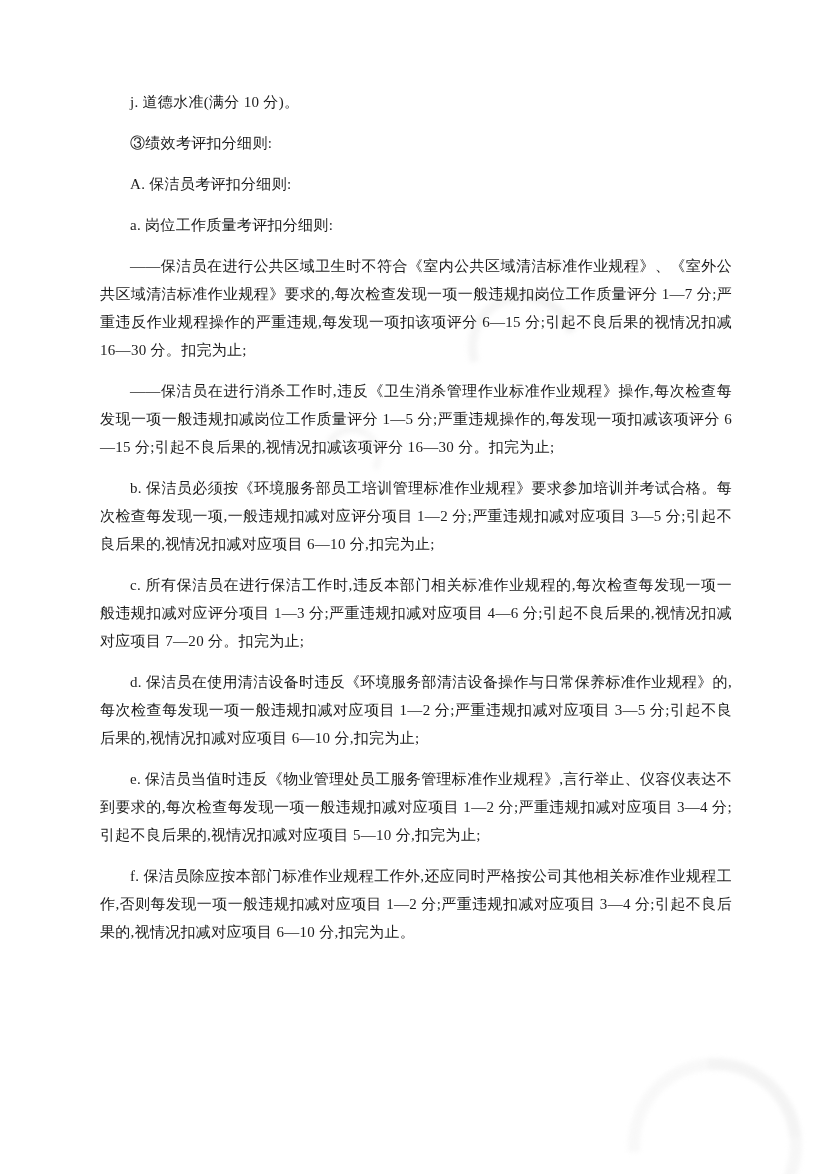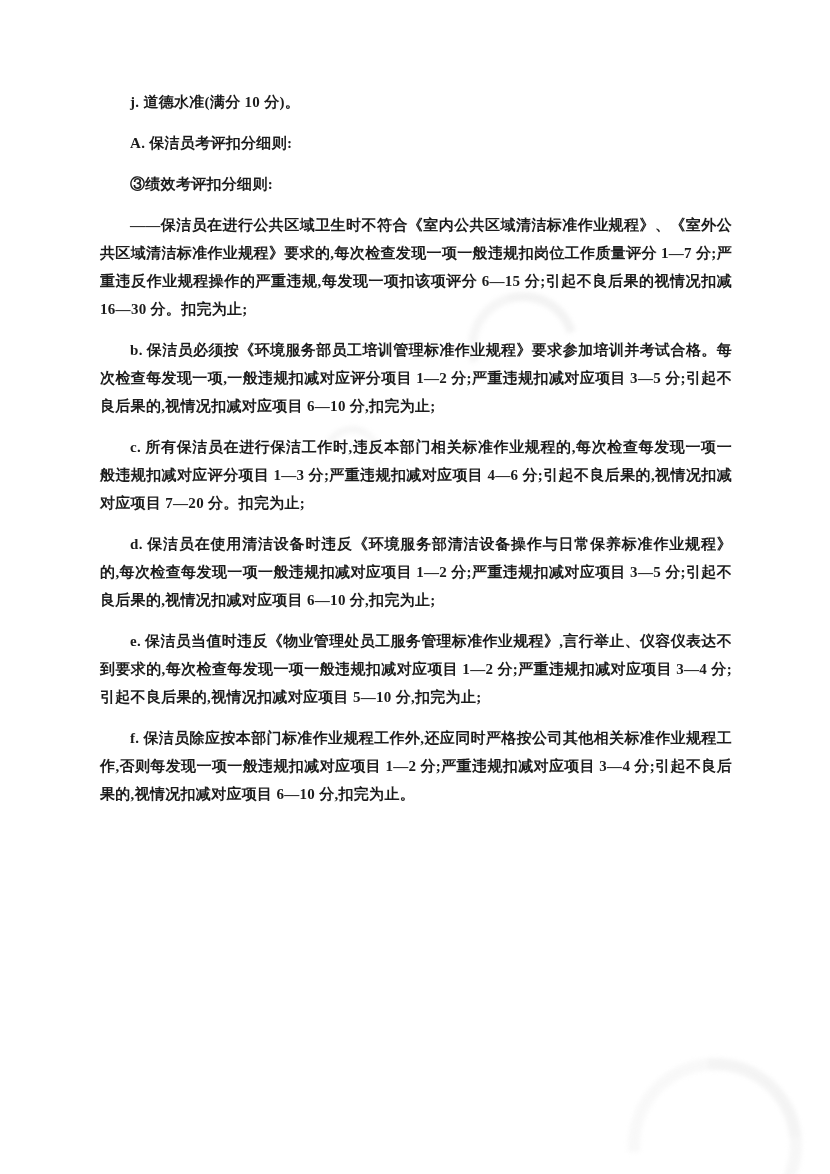--- a/index.html
+++ b/index.html
@@ -22,21 +22,20 @@
     width: 632px;
   }
   p.doc-para {
     margin: 0 0 13px 0;
     font-size: 15px;
     line-height: 28px;
     text-indent: 2em;
     text-align: justify;
     letter-spacing: 0.3px;
     word-break: break-all;
-    font-weight: bold;
   }
   
   .wm-ring {
     position: absolute;
     border-radius: 50%;
     opacity: 0.5;
     filter: blur(2px);
     pointer-events: none;
   }
   #wm1 {
@@ -63,21 +62,23 @@
 </style>
 </head>
 <body>
 
 <div class="wm-ring" id="wm1"></div>
 <div class="wm-ring" id="wm2"></div>
 <div class="wm-ring" id="wm3"></div>
 
 <div class="page-content">
   <p class="doc-para">j. 道德水准(满分 10 分)。</p>
+  <p class="doc-para">③绩效考评扣分细则:</p>
   <p class="doc-para">A. 保洁员考评扣分细则:</p>
-  <p class="doc-para">③绩效考评扣分细则:</p>
+  <p class="doc-para">a. 岗位工作质量考评扣分细则:</p>
   <p class="doc-para">——保洁员在进行公共区域卫生时不符合《室内公共区域清洁标准作业规程》、《室外公共区域清洁标准作业规程》要求的,每次检查发现一项一般违规扣岗位工作质量评分 1—7 分;严重违反作业规程操作的严重违规,每发现一项扣该项评分 6—15 分;引起不良后果的视情况扣减 16—30 分。扣完为止;</p>
+  <p class="doc-para">——保洁员在进行消杀工作时,违反《卫生消杀管理作业标准作业规程》操作,每次检查每发现一项一般违规扣减岗位工作质量评分 1—5 分;严重违规操作的,每发现一项扣减该项评分 6—15 分;引起不良后果的,视情况扣减该项评分 16—30 分。扣完为止;</p>
   <p class="doc-para">b. 保洁员必须按《环境服务部员工培训管理标准作业规程》要求参加培训并考试合格。每次检查每发现一项,一般违规扣减对应评分项目 1—2 分;严重违规扣减对应项目 3—5 分;引起不良后果的,视情况扣减对应项目 6—10 分,扣完为止;</p>
   <p class="doc-para">c. 所有保洁员在进行保洁工作时,违反本部门相关标准作业规程的,每次检查每发现一项一般违规扣减对应评分项目 1—3 分;严重违规扣减对应项目 4—6 分;引起不良后果的,视情况扣减对应项目 7—20 分。扣完为止;</p>
   <p class="doc-para">d. 保洁员在使用清洁设备时违反《环境服务部清洁设备操作与日常保养标准作业规程》的,每次检查每发现一项一般违规扣减对应项目 1—2 分;严重违规扣减对应项目 3—5 分;引起不良后果的,视情况扣减对应项目 6—10 分,扣完为止;</p>
   <p class="doc-para">e. 保洁员当值时违反《物业管理处员工服务管理标准作业规程》,言行举止、仪容仪表达不到要求的,每次检查每发现一项一般违规扣减对应项目 1—2 分;严重违规扣减对应项目 3—4 分;引起不良后果的,视情况扣减对应项目 5—10 分,扣完为止;</p>
   <p class="doc-para">f. 保洁员除应按本部门标准作业规程工作外,还应同时严格按公司其他相关标准作业规程工作,否则每发现一项一般违规扣减对应项目 1—2 分;严重违规扣减对应项目 3—4 分;引起不良后果的,视情况扣减对应项目 6—10 分,扣完为止。</p>
 </div>
 
 </body></html>

